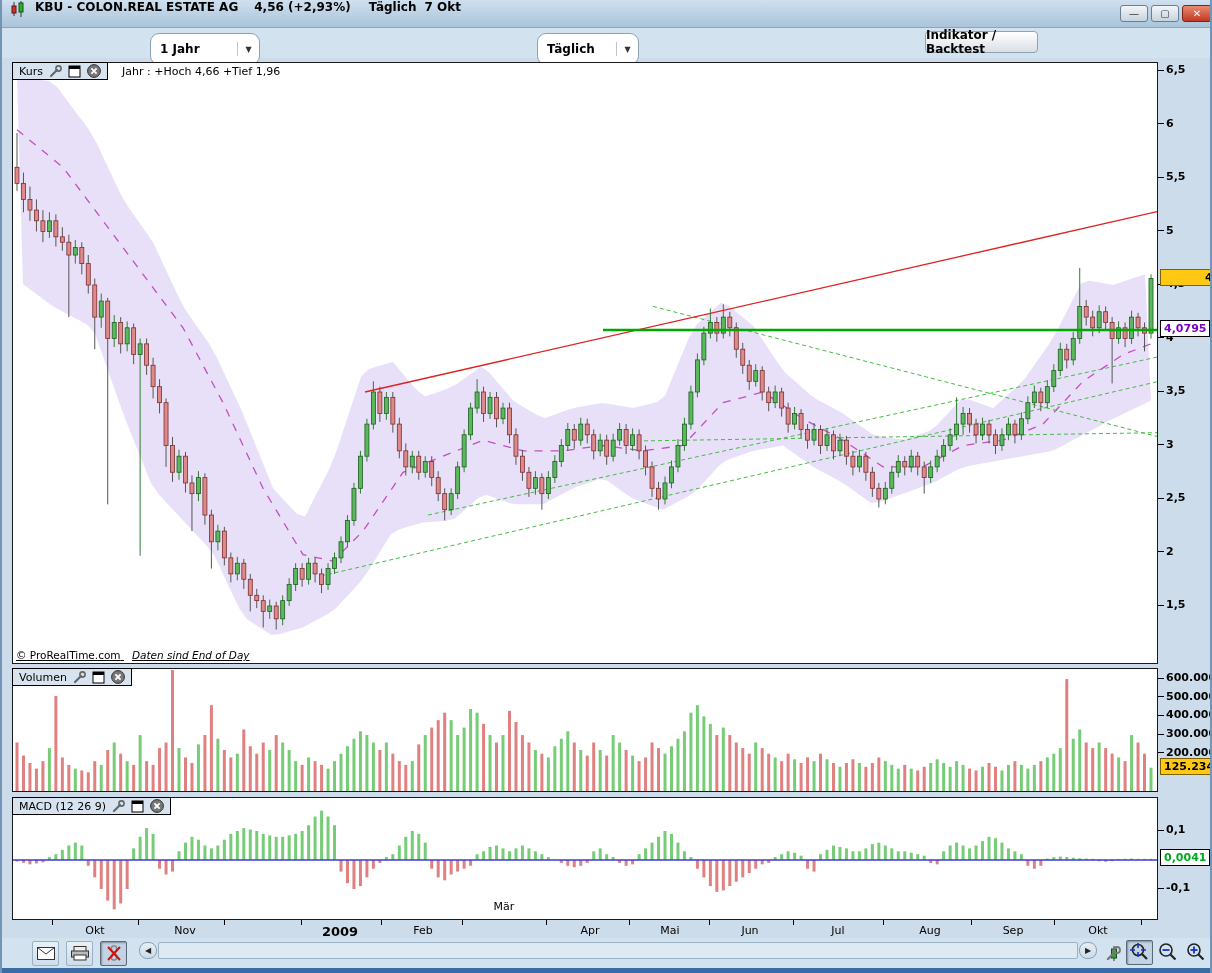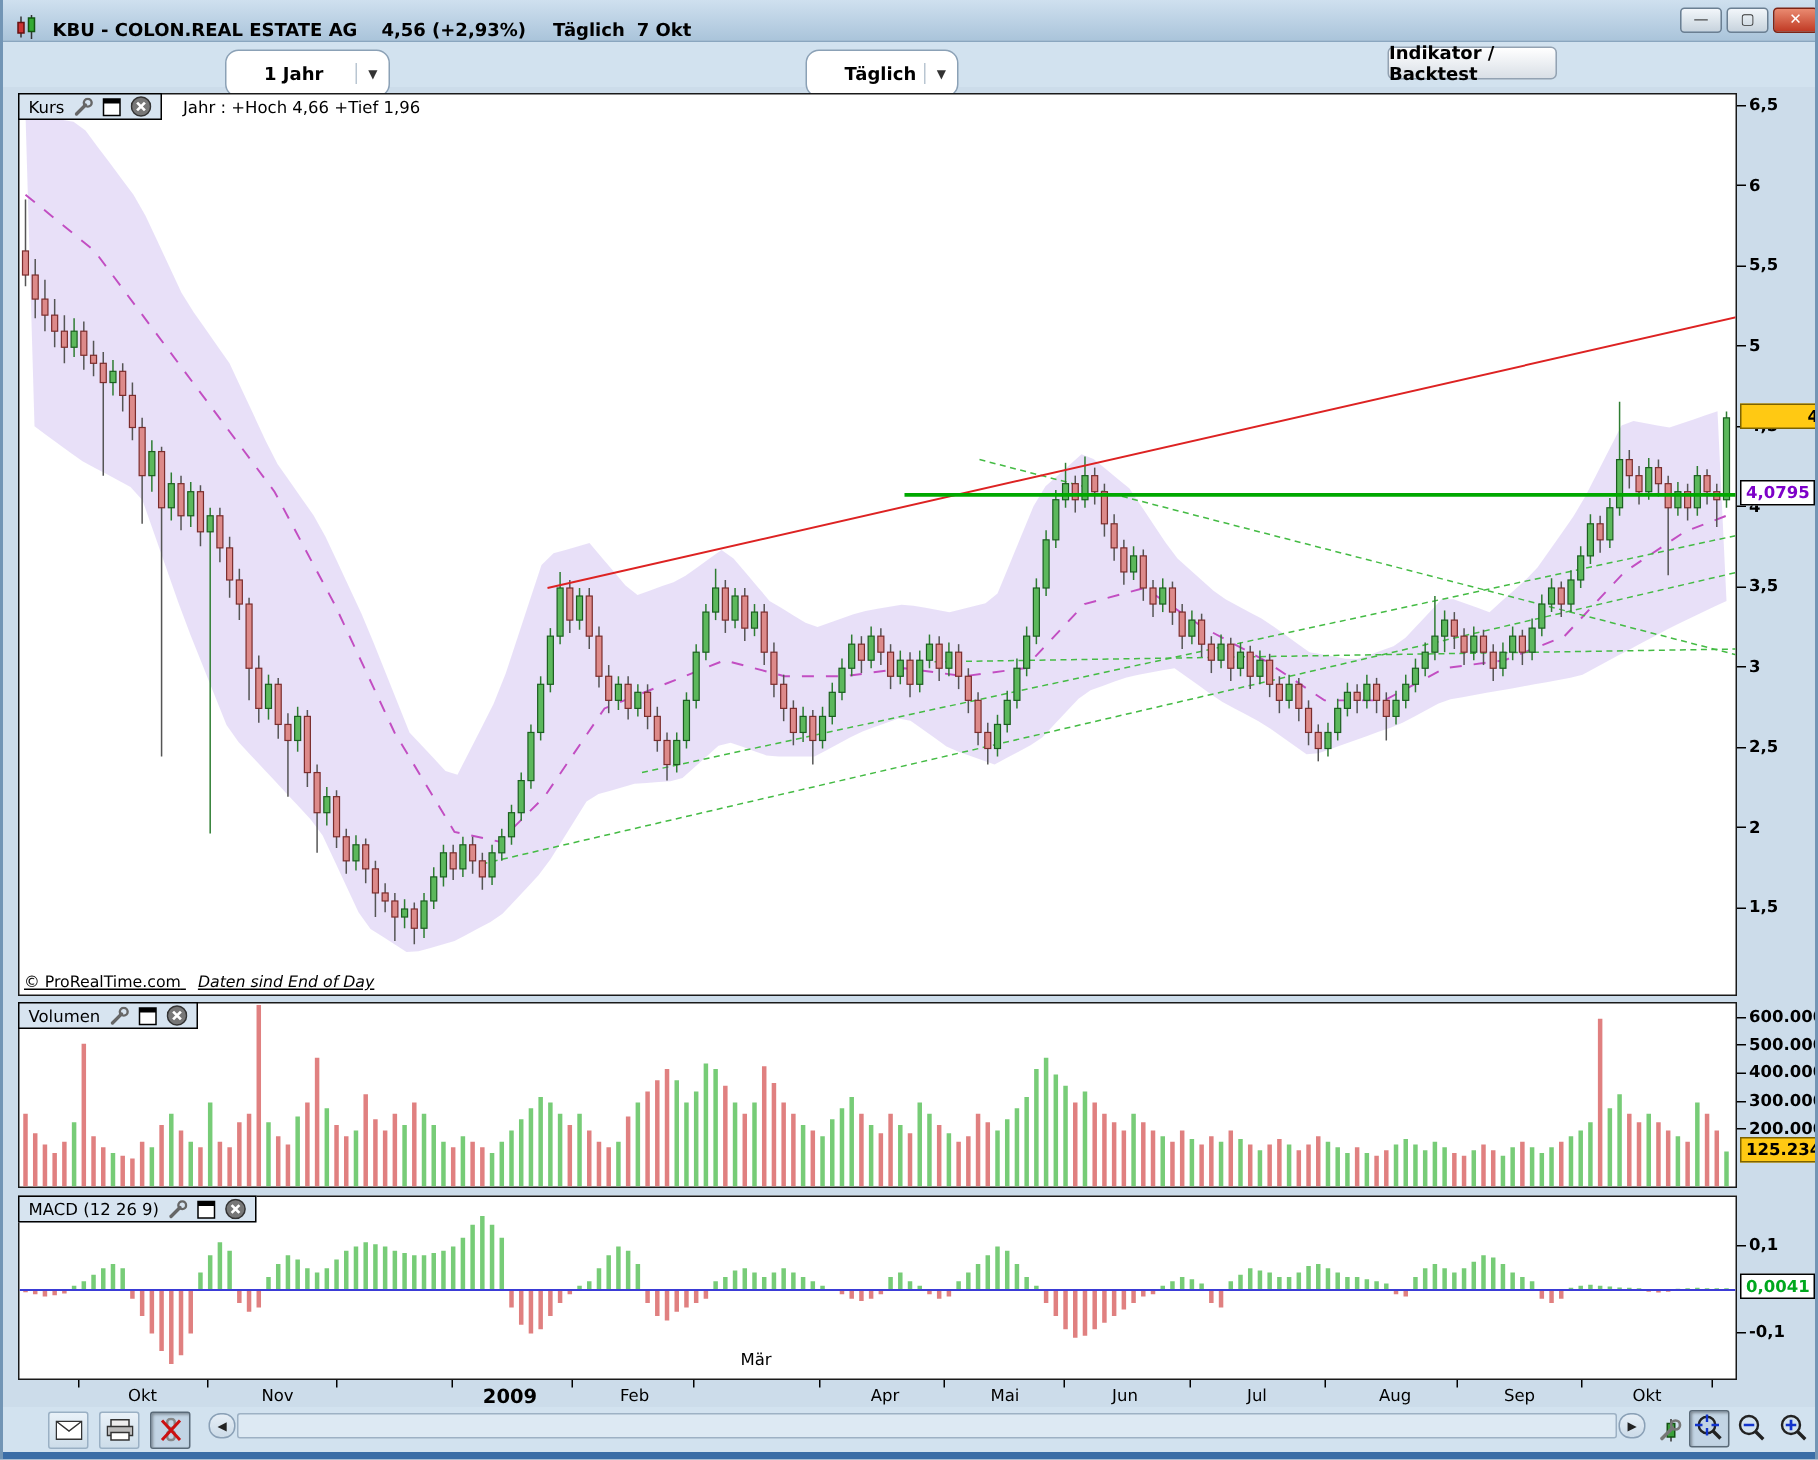--- a/index.html
+++ b/index.html
@@ -1,29 +1,29 @@
 <!DOCTYPE html>
 <html><head>
 <meta charset="utf-8">
 <style>
   html,body{margin:0;padding:0;background:#9ab2c8;}
   *{box-sizing:border-box;}
   .window{position:relative;width:1212px;height:973px;background:#ccdcea;overflow:hidden;
           font-family:"DejaVu Sans",sans-serif;border-left:2px solid #7295b5;border-right:2px solid #7295b5;}
   .titlebar{position:absolute;left:0;top:0;width:100%;height:28px;
             background:linear-gradient(#cfe0ef,#aac4da);border-bottom:1px solid #8aa6bf;
-            display:flex;align-items:flex-end;}
+            display:flex;align-items:flex-start;}
   .titlebar .ttext{font-size:12px;font-weight:bold;color:#000;margin-left:8px;white-space:nowrap;}
   .winbtn{position:absolute;top:5px;height:17px;border-radius:3px;border:1px solid #6b7f92;
           background:linear-gradient(#f2f6fa,#c7d3dd);display:flex;align-items:center;justify-content:center;
           font-size:10px;color:#333;}
   .winbtn.close{background:linear-gradient(#e98a70,#c03a24);border-color:#7e2415;color:#fff;font-weight:bold;}
   .toolbar{position:absolute;left:0;top:28px;width:100%;height:30px;background:#d2e2ef;}
   .dropdown{position:absolute;height:32px;background:#fff;border:1px solid #8ba1b6;border-radius:9px;
-            display:flex;align-items:center;font-size:12px;font-weight:bold;color:#000;padding-left:25px;}
+            display:flex;align-items:center;font-size:12px;font-weight:bold;color:#000;padding-left:9px;}
   .dropdown .arrowbox{margin-left:auto;width:22px;height:14px;border-left:1px solid #b9c6d2;
             display:flex;align-items:center;justify-content:center;font-size:8px;color:#333;}
   .pushbtn{position:absolute;height:22px;background:linear-gradient(#ffffff,#d9dfe6);border:1px solid #93a2b2;
            border-radius:4px;font-size:12px;font-weight:bold;color:#000;display:flex;align-items:center;justify-content:center;}
   .panel{position:absolute;background:#fff;border:1px solid #1a1a1a;}
   .chip{position:absolute;display:flex;align-items:center;gap:6px;background:#d7e4f0;border:1px solid #000;
         height:18px;padding:0 6px;font-size:11px;color:#000;z-index:6;}
   .infotext{position:absolute;font-size:11px;color:#000;z-index:6;}
   .copyright{position:absolute;font-size:10.5px;color:#000;text-decoration:underline;z-index:6;background:#fff;}
   .copyright .it{font-style:italic;}

